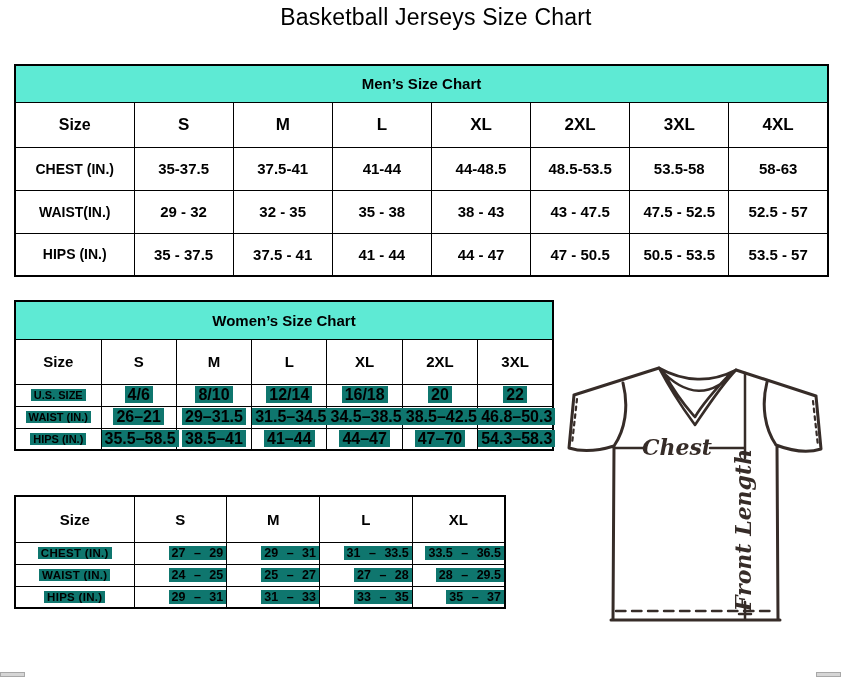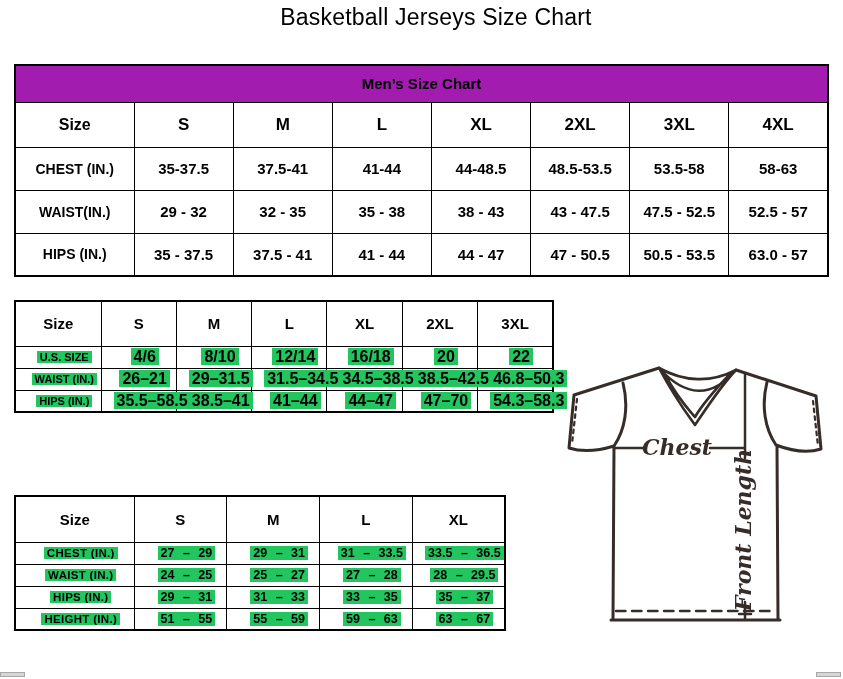--- a/index.html
+++ b/index.html
@@ -13,21 +13,21 @@
   }
   
   table.sizechart{
     position:absolute;border-collapse:collapse;table-layout:fixed;
     border:2px solid #000;
   }
   table.sizechart td, table.sizechart th{
     border:1px solid #000;text-align:center;vertical-align:middle;
     padding:0;white-space:nowrap;font-weight:bold;color:#000;
   }
-  td.band{background:#a21caf;font-size:15px;border-bottom:2px solid #000;}
+  td.band{background:#5eead4;font-size:15px;border-bottom:2px solid #000;}
   
   table.men{left:14px;top:64px;width:815px;}
   .men .band-row{height:37px;}
   .men .head-row{height:45px;}
   .men .head-row th{font-size:17px;}
   .men .head-row th:first-child{font-size:16px;}
   .men .data-row{height:43px;}
   .men .data-row td{font-size:15px;text-align:center;}
   .men .data-row th.rowlabel{font-size:14px;}
   
@@ -37,24 +37,24 @@
   .women .head-row th{font-size:15px;}
   .women .data-row{height:22px;}
   .women .data-row td{font-size:16px;}
   .women .data-row th.rowlabel{font-size:11px;}
   
   table.youth{left:14px;top:495px;width:492px;}
   .youth .band-row{height:38px;}
   .youth .head-row{height:46px;}
   .youth .head-row th{font-size:15px;}
   .youth .data-row{height:22px;}
-  .youth .data-row td{font-size:12.5px;word-spacing:5px;}
+  .youth .data-row td{font-size:12.5px;word-spacing:5px;text-align:right;}
   .youth .data-row th.rowlabel{font-size:11.5px;letter-spacing:.3px;}
   
-  .shade .data-row .celltext{background:#22c55e;padding:0 3px;margin-left:12px;}
+  .shade .data-row .celltext{background:#0f766e;padding:0 3px;}
   
   .jersey-wrap{position:absolute;left:555px;top:362px;width:288px;height:262px;}
   .jersey-wrap svg{display:block;}
   
   .sb-frag{position:absolute;height:5px;background:#d6d6d6;border:1px solid #a8a8a8;box-sizing:border-box;}
   .sb-frag.left{left:0;top:672px;width:25px;}
   .sb-frag.right{left:816px;top:672px;width:25px;}
 </style>
 </head>
 <body>
@@ -100,30 +100,33 @@
         <td><span class="celltext">52.5 - 57</span></td>
       </tr>
       <tr class="data-row">
         <th class="rowlabel"><span class="celltext">HIPS (IN.)</span></th>
         <td><span class="celltext">35 - 37.5</span></td>
         <td><span class="celltext">37.5 - 41</span></td>
         <td><span class="celltext">41 - 44</span></td>
         <td><span class="celltext">44 - 47</span></td>
         <td><span class="celltext">47 - 50.5</span></td>
         <td><span class="celltext">50.5 - 53.5</span></td>
-        <td><span class="celltext">63.0 - 57</span></td>
+        <td><span class="celltext">53.5 - 57</span></td>
       </tr>
     </tbody>
 </table>
 
 <table class="sizechart women shade">
   <colgroup>
       <col style="width:86px">
     </colgroup>
   <tbody>
+      <tr class="band-row">
+        <td colspan="7" class="band">Women’s Size Chart</td>
+      </tr>
       <tr class="head-row">
         <th>Size</th>
         <th>S</th>
         <th>M</th>
         <th>L</th>
         <th>XL</th>
         <th>2XL</th>
         <th>3XL</th>
       </tr>
       <tr class="data-row">
@@ -182,27 +185,20 @@
         <td><span class="celltext">27 – 28</span></td>
         <td><span class="celltext">28 – 29.5</span></td>
       </tr>
       <tr class="data-row">
         <th class="rowlabel"><span class="celltext">HIPS (IN.)</span></th>
         <td><span class="celltext">29 – 31</span></td>
         <td><span class="celltext">31 – 33</span></td>
         <td><span class="celltext">33 – 35</span></td>
         <td><span class="celltext">35 – 37</span></td>
       </tr>
-      <tr class="data-row">
-        <th class="rowlabel"><span class="celltext">HEIGHT (IN.)</span></th>
-        <td><span class="celltext">51 – 55</span></td>
-        <td><span class="celltext">55 – 59</span></td>
-        <td><span class="celltext">59 – 63</span></td>
-        <td><span class="celltext">63 – 67</span></td>
-      </tr>
     </tbody>
 </table>
 
 <div class="jersey-wrap">
   <svg width="288" height="262" viewBox="0 0 288 262" xmlns="http://www.w3.org/2000/svg">
     <g fill="none" stroke="#362c28" stroke-linecap="round" stroke-linejoin="round">
 
       <path stroke-width="3" d="
         M 19,33 L 104,6
         M 181,8 L 261,34

